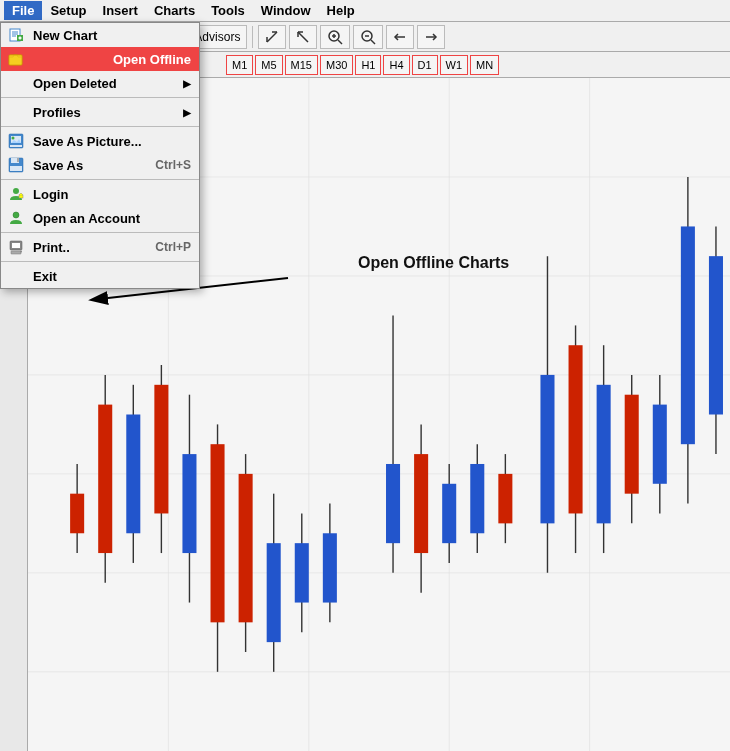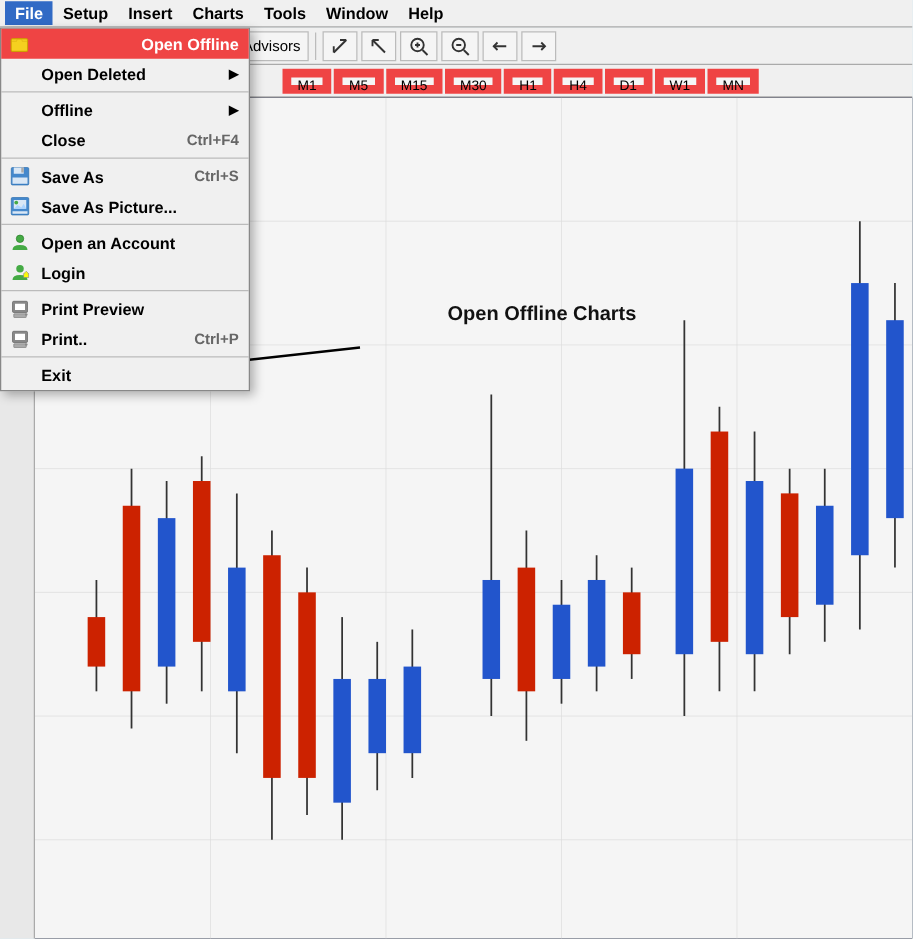--- a/index.html
+++ b/index.html
@@ -60,21 +60,21 @@
       background: #f0f0f0;
       border-bottom: 1px solid #aaa;
       display: flex;
       align-items: center;
       height: 26px;
       padding: 2px 4px;
       gap: 2px;
     }
     .tf-btn {
       padding: 1px 5px;
-      border: 7px solid #ef4444;
+      border: 1px solid #ef4444;
       background: #f5f5f5;
       cursor: pointer;
       font-size: 11px;
       height: 20px;
       text-align: right;
     }
 
     
     .main-area {
       display: flex;
@@ -159,21 +159,21 @@
       margin: 2px 0;
     }
 
     
     .candle-chart {
       width: 100%;
       height: 100%;
     }
     .annotation-text {
       position: absolute;
-      top: 165px;
+      top: 176px;
       left: 330px;
       font-size: 16px;
       font-weight: bold;
       color: #111;
       background: transparent;
     }
     .menubar-wrapper {
       position: relative;
       font-weight: bold;
     }
@@ -187,20 +187,34 @@
     <div class="menubar-item">Setup</div>
     <div class="menubar-item">Insert</div>
     <div class="menubar-item">Charts</div>
     <div class="menubar-item">Tools</div>
     <div class="menubar-item">Window</div>
     <div class="menubar-item">Help</div>
   </div>
 
   <div class="dropdown-menu">
 
+    <div class="menu-item">
+      <span class="icon">
+        <svg width="16" height="16" viewBox="0 0 16 16">
+          <rect x="2" y="2" width="10" height="12" fill="white" stroke="#4488cc" stroke-width="1"></rect>
+          <line x1="4" y1="5" x2="10" y2="5" stroke="#4488cc" stroke-width="1"></line>
+          <line x1="4" y1="7" x2="10" y2="7" stroke="#4488cc" stroke-width="1"></line>
+          <line x1="4" y1="9" x2="8" y2="9" stroke="#4488cc" stroke-width="1"></line>
+          <rect x="9" y="8" width="6" height="6" fill="#44aa44"></rect>
+          <line x1="12" y1="9.5" x2="12" y2="12.5" stroke="white" stroke-width="1.5"></line>
+          <line x1="10.5" y1="11" x2="13.5" y2="11" stroke="white" stroke-width="1.5"></line>
+        </svg>
+      </span>
+      <span>New Chart</span>
+    </div>
 
     <div class="menu-item highlighted">
       <span class="icon">
         <svg width="16" height="16" viewBox="0 0 16 16">
           <rect x="1" y="4" width="13" height="10" rx="1" fill="#f5d020" stroke="#cc9900" stroke-width="1"></rect>
           <path d="M1 6 L5 6 L6 4 L9 4 L10 6 L14 6" fill="none" stroke="#cc9900" stroke-width="1"></path>
           <rect x="1" y="4" width="13" height="10" rx="1" fill="#f5d020" stroke="#cc9900" stroke-width="0.5" opacity="0.7"></rect>
         </svg>
       </span>
       <span>Open Offline</span>
@@ -209,97 +223,81 @@
     <div class="menu-item">
       <span class="icon"></span>
       <span>Open Deleted</span>
       <span class="arrow">▶</span>
     </div>
 
     <div class="menu-separator"></div>
 
     <div class="menu-item">
       <span class="icon"></span>
-      <span>Offline</span>
+      <span>Profiles</span>
       <span class="arrow">▶</span>
     </div>
 
-    <div class="menu-item">
-      <span class="icon"></span>
-      <span>Close</span>
-      <span class="shortcut">Ctrl+F4</span>
-    </div>
 
     <div class="menu-separator"></div>
-
-    <div class="menu-item">
-      <span class="icon">
-        <svg width="16" height="16" viewBox="0 0 16 16">
-          <rect x="1" y="1" width="14" height="14" rx="1" fill="#4488cc" stroke="#2266aa" stroke-width="0.5"></rect>
-          <rect x="3" y="1" width="8" height="5" fill="white" opacity="0.8"></rect>
-          <rect x="9" y="1" width="2" height="4" fill="#aaa"></rect>
-          <rect x="2" y="9" width="12" height="5" fill="white" opacity="0.8"></rect>
-        </svg>
-      </span>
-      <span>Save As</span>
-      <span class="shortcut">Ctrl+S</span>
-    </div>
 
     <div class="menu-item">
       <span class="icon">
         <svg width="16" height="16" viewBox="0 0 16 16">
           <rect x="1" y="1" width="14" height="14" rx="1" fill="#4488cc" stroke="#2266aa" stroke-width="0.5"></rect>
           <rect x="3" y="3" width="10" height="7" fill="white" opacity="0.8"></rect>
           <circle cx="5" cy="5" r="1.5" fill="#44aa44"></circle>
           <path d="M3 10 L6 7 L9 9 L11 6 L13 10Z" fill="#aad4ff"></path>
           <rect x="2" y="12" width="12" height="2" fill="white" opacity="0.8"></rect>
         </svg>
       </span>
       <span>Save As Picture...</span>
     </div>
 
+    <div class="menu-item">
+      <span class="icon">
+        <svg width="16" height="16" viewBox="0 0 16 16">
+          <rect x="1" y="1" width="14" height="14" rx="1" fill="#4488cc" stroke="#2266aa" stroke-width="0.5"></rect>
+          <rect x="3" y="1" width="8" height="5" fill="white" opacity="0.8"></rect>
+          <rect x="9" y="1" width="2" height="4" fill="#aaa"></rect>
+          <rect x="2" y="9" width="12" height="5" fill="white" opacity="0.8"></rect>
+        </svg>
+      </span>
+      <span>Save As</span>
+      <span class="shortcut">Ctrl+S</span>
+    </div>
+
     <div class="menu-separator"></div>
-
-    <div class="menu-item">
-      <span class="icon">
-        <svg width="16" height="16" viewBox="0 0 16 16">
-          <circle cx="8" cy="5" r="3" fill="#44aa44"></circle>
-          <path d="M2 14 Q2 10 8 10 Q14 10 14 14" fill="#44aa44"></path>
-          <circle cx="8" cy="5" r="3" fill="none" stroke="#227722" stroke-width="0.5"></circle>
-        </svg>
-      </span>
-      <span>Open an Account</span>
-    </div>
 
     <div class="menu-item">
       <span class="icon">
         <svg width="16" height="16" viewBox="0 0 16 16">
           <circle cx="8" cy="5" r="3" fill="#44aa44"></circle>
           <path d="M2 14 Q2 10 8 10 Q14 10 14 14" fill="#44aa44"></path>
           <rect x="11" y="9" width="4" height="3" fill="#ff0" stroke="#888" stroke-width="0.5"></rect>
           <path d="M11 9 L13 7 L15 9" fill="#ff0" stroke="#888" stroke-width="0.5"></path>
         </svg>
       </span>
       <span>Login</span>
     </div>
 
+    <div class="menu-item">
+      <span class="icon">
+        <svg width="16" height="16" viewBox="0 0 16 16">
+          <circle cx="8" cy="5" r="3" fill="#44aa44"></circle>
+          <path d="M2 14 Q2 10 8 10 Q14 10 14 14" fill="#44aa44"></path>
+          <circle cx="8" cy="5" r="3" fill="none" stroke="#227722" stroke-width="0.5"></circle>
+        </svg>
+      </span>
+      <span>Open an Account</span>
+    </div>
+
     <div class="menu-separator"></div>
 
 
-    <div class="menu-item">
-      <span class="icon">
-        <svg width="16" height="16" viewBox="0 0 16 16">
-          <rect x="2" y="2" width="12" height="9" rx="1" fill="#888" stroke="#555" stroke-width="0.5"></rect>
-          <rect x="4" y="4" width="8" height="5" fill="white"></rect>
-          <rect x="3" y="12" width="10" height="3" rx="0.5" fill="#aaa" stroke="#777" stroke-width="0.5"></rect>
-          <circle cx="13" cy="12.5" r="1" fill="#888"></circle>
-        </svg>
-      </span>
-      <span>Print Preview</span>
-    </div>
 
     <div class="menu-item">
       <span class="icon">
         <svg width="16" height="16" viewBox="0 0 16 16">
           <rect x="2" y="2" width="12" height="9" rx="1" fill="#888" stroke="#555" stroke-width="0.5"></rect>
           <rect x="4" y="4" width="8" height="5" fill="white"></rect>
           <rect x="3" y="12" width="10" height="3" rx="0.5" fill="#aaa" stroke="#777" stroke-width="0.5"></rect>
           <circle cx="13" cy="12.5" r="1" fill="#888"></circle>
         </svg>
       </span>

